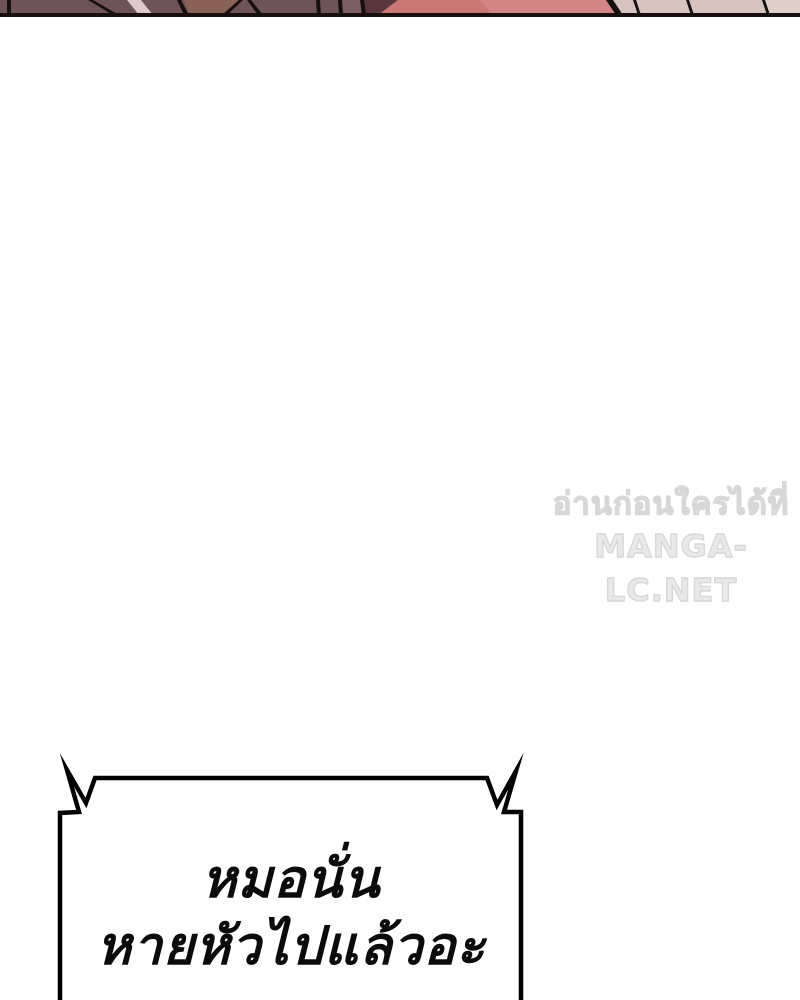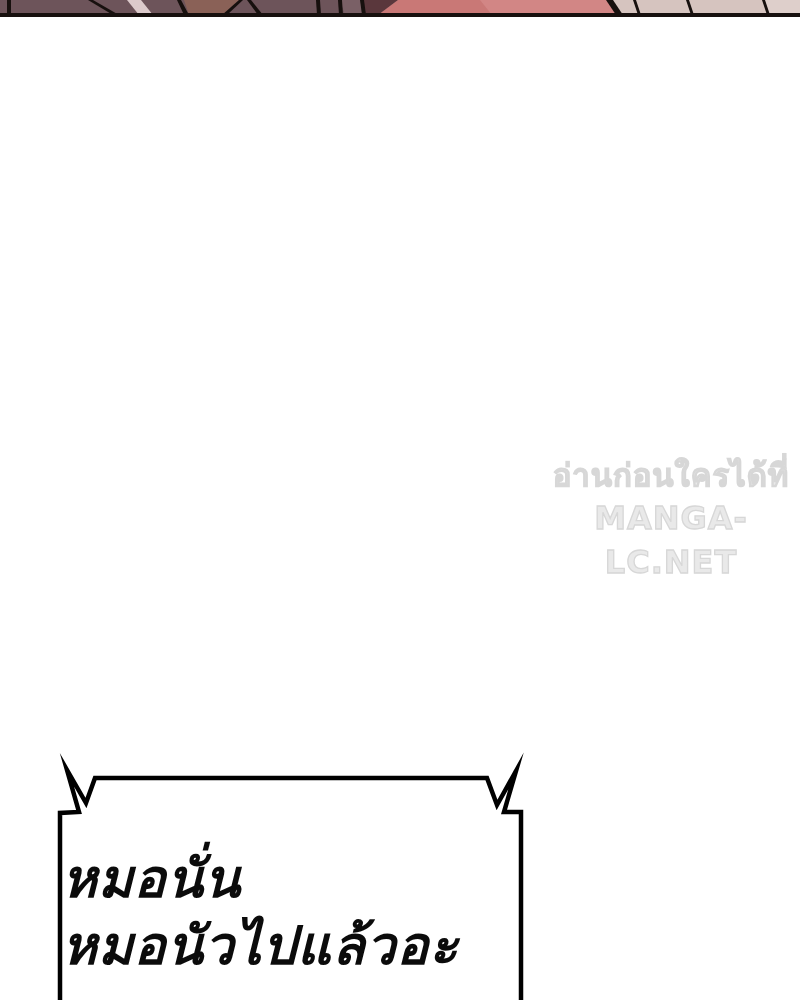--- a/index.html
+++ b/index.html
@@ -23,21 +23,21 @@
     top: 0; left: 0;
     width: 800px;
     height: 17px;
   }
   .art-strip svg { display: block; }
 
   
   .watermark {
     position: absolute;
     left: 548px;
-    top: 454px;
+    top: 482px;
     width: 246px;
     text-align: center;
     font-weight: bold;
     color: #e9e9e9;
     -webkit-text-stroke: 1.3px #d7d7d7;
     text-shadow: 0 0 1px #ffffff;
     user-select: none;
   }
   .wm-thai {
     font-size: 31px;
@@ -56,20 +56,21 @@
     top: 0; left: 0;
     width: 800px;
     height: 1000px;
     pointer-events: none;
   }
   .bubble-text {
     position: absolute;
     left: 62px;
     top: 845px;
     width: 458px;
+    text-align: center;
     font-style: italic;
     font-weight: 600;
     font-size: 53px;
     line-height: 67px;
     color: #0b0b0b;
     letter-spacing: 1px;
   }
 </style>
 </head>
 <body>
@@ -116,16 +117,16 @@
     <div class="wm-thai">อ่านก่อนใครได้ที่</div>
     <div class="wm-site">MANGA-LC.NET</div>
   </div>
 
   <svg class="bubble-svg" viewBox="0 0 800 1000">
     <path d="M 60,1005 L 60,813 L 79,812 L 67,770 L 86,803 L 95,778 L 487,778 L 497,805 L 516,771 L 504,812 L 521,812 L 521,1005" fill="#ffffff" stroke-width="4.5" stroke-linejoin="miter" stroke-miterlimit="12" stroke="#000000"></path>
   </svg>
 
   <div class="bubble-text">
     <div>หมอนั่น</div>
-    <div>หมอนัวไปแล้วอะ</div>
+    <div>หายหัวไปแล้วอะ</div>
   </div>
 
 </div>
 
 </body></html>

